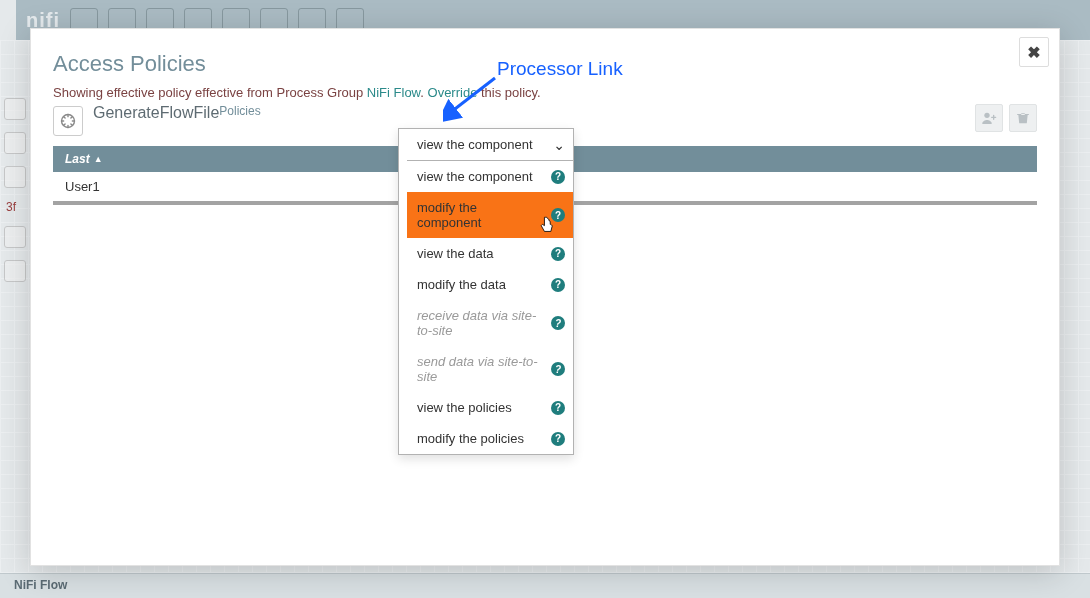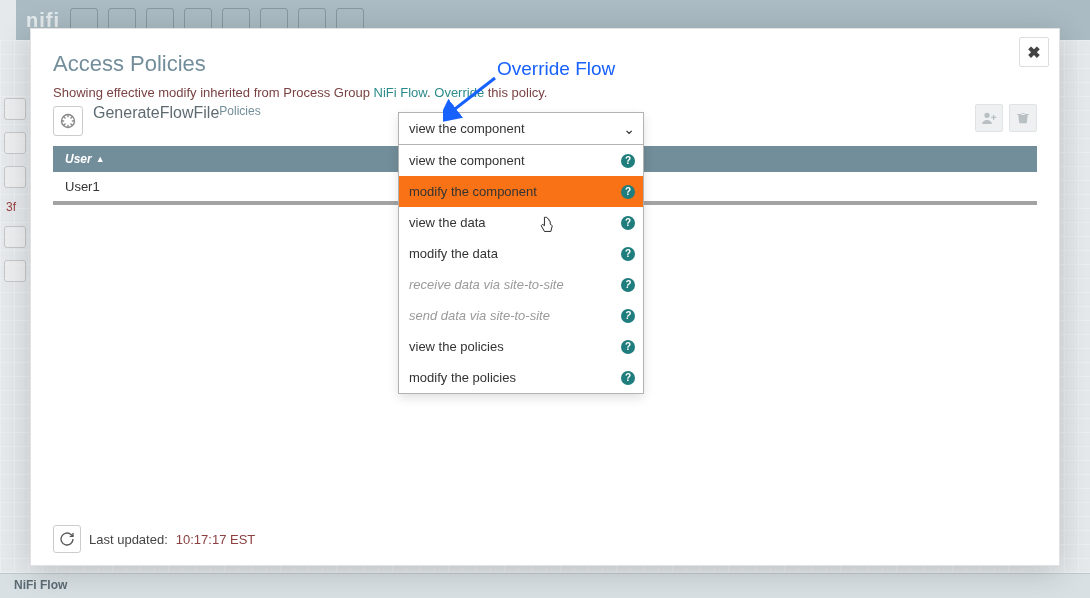--- a/index.html
+++ b/index.html
@@ -122,26 +122,27 @@
     padding: 7px 12px;
     border-bottom: 4px solid #a3a3a3;
     font-size: 13px;
     color: #333;
     background: #fff;
   }
   
   .policy-select {
     position: absolute;
     left: 398px;
-    top: 112px;
-    width: 246px;
+    top: 128px;
+    width: 176px;
     background: #fff;
     border: 1px solid #b2b2b2;
     box-shadow: 0 4px 10px rgba(0,0,0,0.12);
     z-index: 10;
+    padding-left: 8px;
   }
   .select-selected {
     padding: 8px 30px 8px 10px;
     font-size: 13px;
     color: #333;
     position: relative;
     border-bottom: 1px solid #b2b2b2;
     cursor: pointer;
   }
   .select-selected .chev {
@@ -231,21 +232,21 @@
   <div class="rail-icon"></div>
 </div>
 
 <div class="footer-breadcrumb">NiFi Flow</div>
 
 <div class="modal">
   <div class="close-btn">✖</div>
   <div class="title">Access Policies</div>
 
   <div class="inherited-msg">
-    <span>Showing effective modify inherited from Process Group </span><span class="link">NiFi Flow</span><span>. </span><span class="link">Override</span><span> this policy.</span>
+    <span>Showing effective policy effective from Process Group </span><span class="link">NiFi Flow</span><span>. </span><span class="link">Override</span><span> this policy.</span>
   </div>
 
   <div class="comp-row">
     <div class="comp-icon">
       <svg viewBox="0 0 512 512">
           <path d="M440 256a184 184 0 1 0-368 0 184 184 0 1 0 368 0z"></path>
           <path d="M72 256h60M380 256h60M256 72v60M256 380v60" stroke-linecap="round"></path>
           <path d="M132 132l42 42M338 338l42 42M380 132l-42 42M132 380l42-42" stroke-linecap="round"></path>
         </svg>
     </div>
@@ -264,38 +265,28 @@
       <div class="sq">
         <svg width="14" height="14" viewBox="0 0 24 24" fill="currentColor">
             <path d="M4 7h16l-1.5 14h-13zM9 4h6v3H9zM2 7h20v-2H2z"></path>
           </svg>
       </div>
     </div>
   </div>
 
   <div class="table">
     <div class="table-header">
-      <span>User</span>
+      <span>Last</span>
       <span class="sort-arrow">▲</span>
     </div>
     <div id="table-rows">
         <div class="table-row">User1</div>
       </div>
   </div>
 
-  <div class="refresh-row">
-    <div class="refresh-btn">
-      <svg width="16" height="16" viewBox="0 0 24 24" fill="none" stroke="currentColor" stroke-width="2">
-          <path d="M21 12a9 9 0 1 1-3-6.7L21 8"></path>
-          <path d="M21 3v5h-5"></path>
-        </svg>
-    </div>
-    <span class="lbl">Last updated:</span>
-    <span class="ts">10:17:17 EST</span>
-  </div>
 </div>
 
 <div class="policy-select">
   <div class="select-selected">
     <span>view the component</span>
     <span class="chev">⌄</span>
   </div>
   <div id="select-opts">
       <div class="opt"><span>view the component</span><span class="help">?</span></div>
       <div class="opt hovered"><span>modify the component</span><span class="help">?</span></div>
@@ -307,21 +298,21 @@
       <div class="opt"><span>modify the policies</span><span class="help">?</span></div>
     </div>
 </div>
 
 <div class="cursor-hand">
   <svg width="16" height="18" viewBox="0 0 24 28" fill="#fff" stroke="#000" stroke-width="1.3">
       <path d="M8 2v13l-3-2-2 2 5 9h10l2-8c0-2-2-3-3-3V9c0-1-1-2-2-2V6c0-1-1-2-2-2V4c0-1-1-2-2-2s-3 0-3 0z"></path>
     </svg>
 </div>
 
-<div class="annotation">Override Flow</div>
+<div class="annotation">Processor Link</div>
 <svg class="arrow-svg" width="60" height="50">
   <defs>
       <marker id="ah" markerWidth="8" markerHeight="8" refX="2" refY="4" orient="auto">
         <path d="M0,0 L8,4 L0,8 z" fill="#1761ff"></path>
       </marker>
     </defs>
   <line x1="52" y1="6" x2="8" y2="40" stroke="#1761ff" stroke-width="3" marker-end="url(#ah)"></line>
 </svg>
 
 </body></html>

